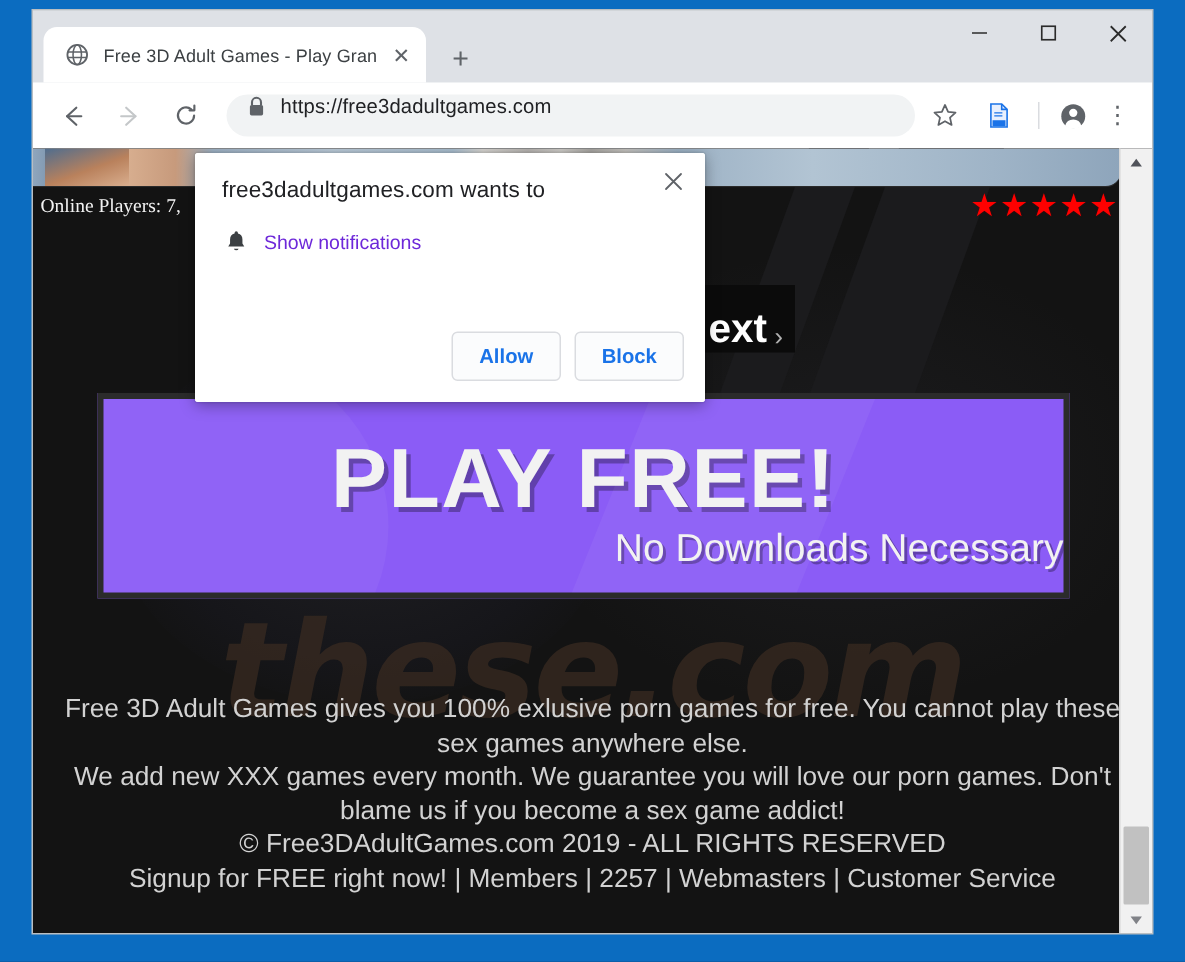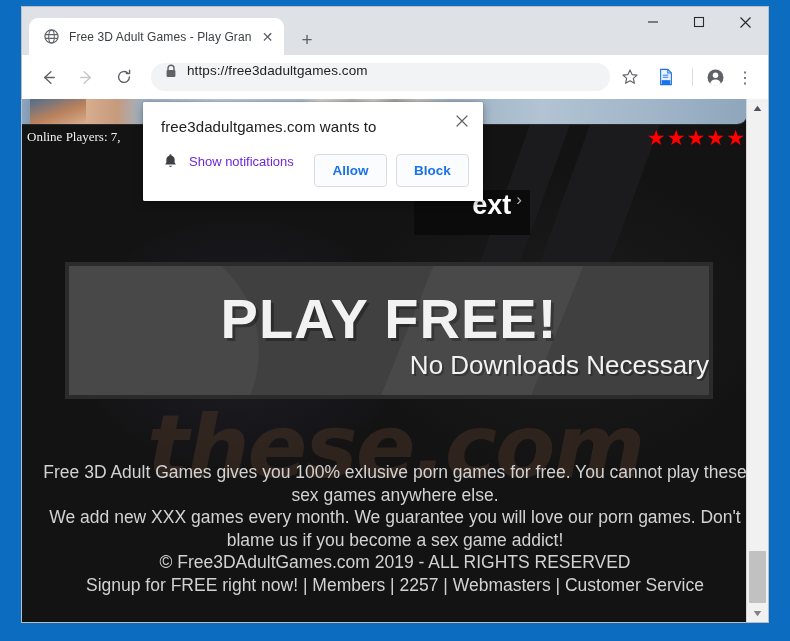--- a/index.html
+++ b/index.html
@@ -257,40 +257,40 @@
   
   #next-button {
     position: absolute;
     left: 392px; top: 91px;
     width: 116px; height: 45px;
     background: #0b0b0b;
     color: #ffffff;
     font-size: 27px;
     font-weight: bold;
     display: flex;
-    align-items: flex-start;
+    align-items: flex-end;
     justify-content: flex-end;
     padding-right: 8px;
     box-sizing: border-box;
     cursor: pointer;
   }
   #next-button .chev {
     font-size: 17px;
     font-weight: normal;
     margin-left: 5px;
     color: #cfcfcf;
     opacity: .85;
   }
 
   
   #play-free-banner {
     position: absolute;
     left: 43px; top: 163px;
     width: 648px; height: 137px;
-    background: #404040;
+    background: #8b5cf6;
     border: 4px solid #2b2b2b;
     box-sizing: border-box;
     cursor: pointer;
     overflow: hidden;
   }
   #play-free-banner:before {
     content: "";
     position: absolute;
     left: -40px; top: -30px;
     width: 230px; height: 230px;
@@ -371,26 +371,25 @@
     border-radius: 1px;
     cursor: pointer;
   }
 
   
   #permission-dialog {
     position: absolute;
     left: 108px;
     top: 3px;
     width: 340px;
-    height: 99px;
+    height: 166px;
     border-radius: 2px;
     box-shadow: 0 2px 10px rgba(0,0,0,0.35), 0 0 0 1px rgba(0,0,0,0.06);
     overflow: hidden;
     background: #ffffff;
-    margin-left: 13px;
   }
   #permission-dialog .sheet-top {
     position: absolute;
     left: 0; top: 0; right: 0; height: 48px;
     background: #ffffff;
   }
   #permission-dialog .sheet-bottom {
     position: absolute;
     left: 0; top: 48px; right: 0; bottom: 0;
     background: rgba(255,255,255,0.88);

